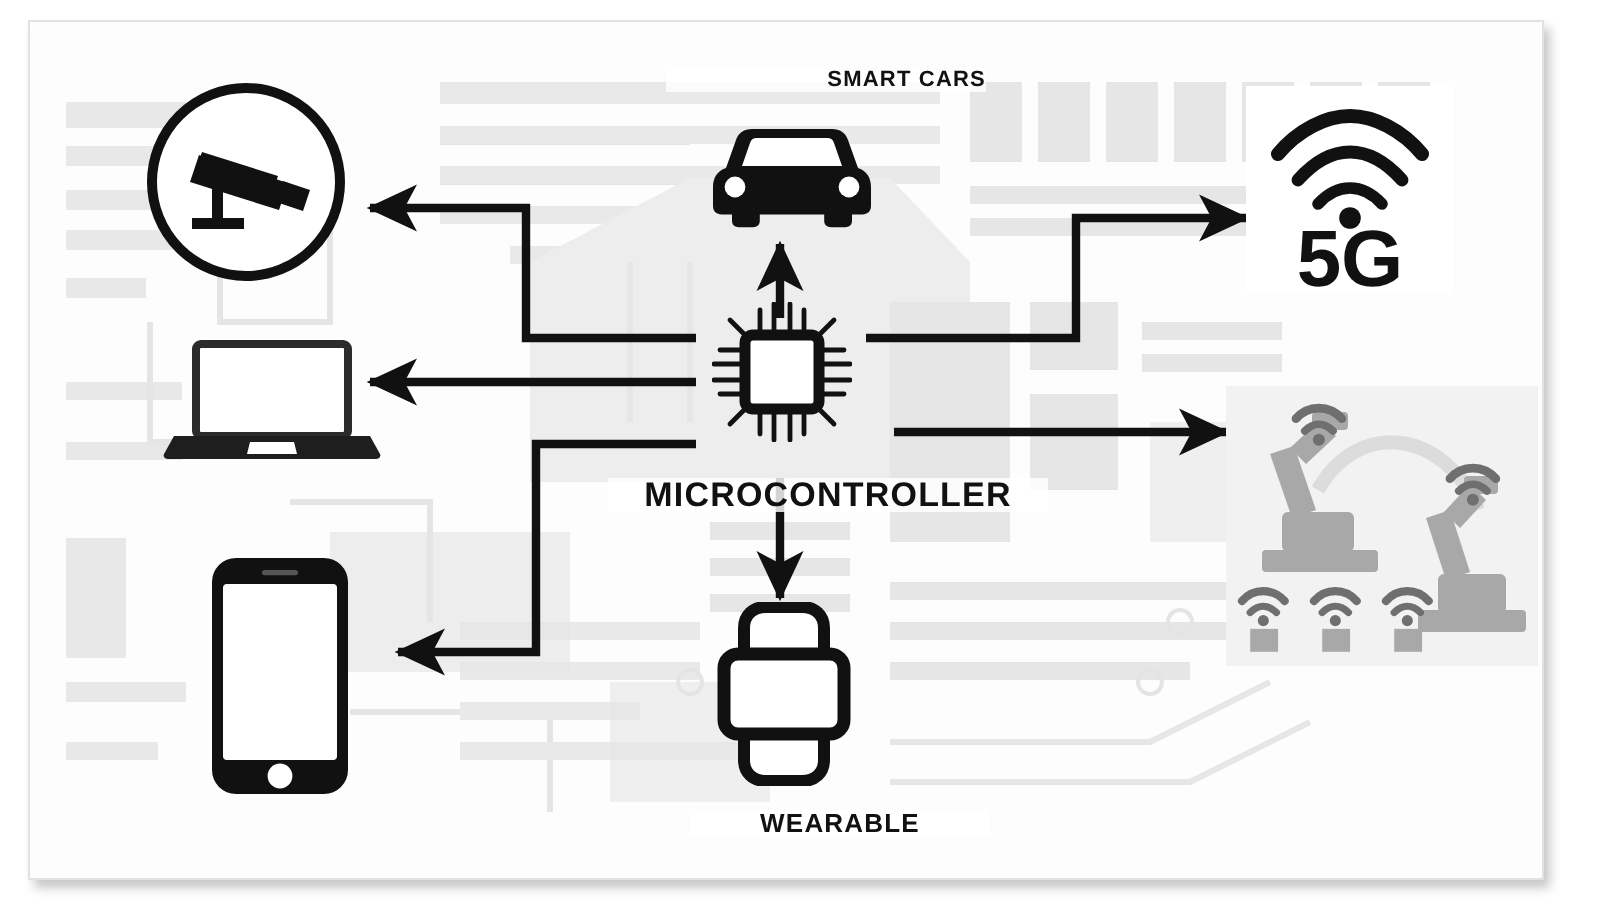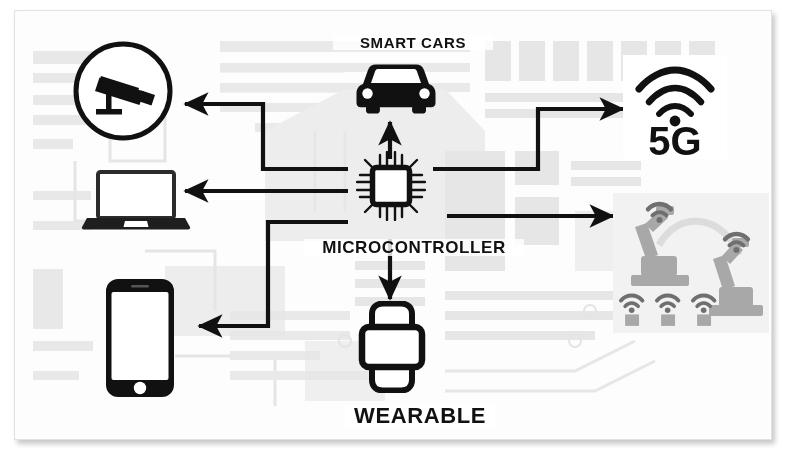--- a/index.html
+++ b/index.html
@@ -41,24 +41,24 @@
     position: absolute;
     font-family: "Liberation Sans", sans-serif;
     font-weight: bold;
     color: #111111;
     letter-spacing: 0.6px;
     white-space: nowrap;
     text-align: center;
     background: rgba(255,255,255,0.82);
     line-height: 1;
   }
-  .lbl-smart-cars   { left: 318px; top: 24px;  font-size: 15px; width: 160px; }
+  .lbl-smart-cars   { left: 318px; top: 24px;  font-size: 11px; width: 160px; text-align: right; }
   .lbl-microctrl    { left: 289px; top: 228px; font-size: 17px; width: 220px; }
   .lbl-smart-dev    { left: 43px;  top: 394px; font-size: 17px; width: 195px; }
-  .lbl-wearable     { left: 330px; top: 394px; font-size: 22px; width: 150px; }
+  .lbl-wearable     { left: 330px; top: 394px; font-size: 13px; width: 150px; }
   .lbl-automation   { left: 605px; top: 333px; font-size: 17px; width: 165px; }
   .arrows { position: absolute; left: 0; top: 0; }
   .iconbox { position: absolute; background: #ffffff; }
 </style>
 </head>
 <body>
 
 <div id="page">
   <div id="frame">
     <div id="board">
@@ -273,21 +273,21 @@
                    L43,2.5 C49.5,2.5 54,6.5 54,13 L54,28 Z" fill="#ffffff" stroke="#111111" stroke-width="6" stroke-linejoin="round"></path>
 
           <path d="M14,64 L14,79 C14,85.5 18.5,89.5 25,89.5
                    L43,89.5 C49.5,89.5 54,85.5 54,79 L54,64 Z" fill="#ffffff" stroke="#111111" stroke-width="6" stroke-linejoin="round"></path>
 
           <rect x="4" y="26" width="60" height="40" rx="7" fill="#ffffff" stroke="#111111" stroke-width="6.5"></rect>
         </svg>
       </div>
       <div class="label lbl-wearable">WEARABLE</div>
 
-      <div class="node iconbox" style="left:608px; top:44px; width:104px; height:104px;">
+      <div class="node iconbox" style="left:608px; top:32px; width:104px; height:104px;">
         <svg width="104" height="104" viewBox="0 0 104 104">
           <g fill="none" stroke="#111111" stroke-linecap="round">
             <path d="M16,34 C26,22 40,15 52,15 C64,15 78,22 88,34" stroke-width="7"></path>
             <path d="M26,47 C34,38 43,33 52,33 C61,33 70,38 78,47" stroke-width="6.4"></path>
             <path d="M36,59 C41,53.5 46.5,51 52,51 C57.5,51 63,53.5 68,59" stroke-width="5.8"></path>
           </g>
           <circle cx="52" cy="66" r="5.4" fill="#111111"></circle>
           <text x="52" y="100" text-anchor="middle" font-family="'Liberation Sans', sans-serif" font-size="40" font-weight="bold" fill="#111111">5G</text>
         </svg>
       </div>

